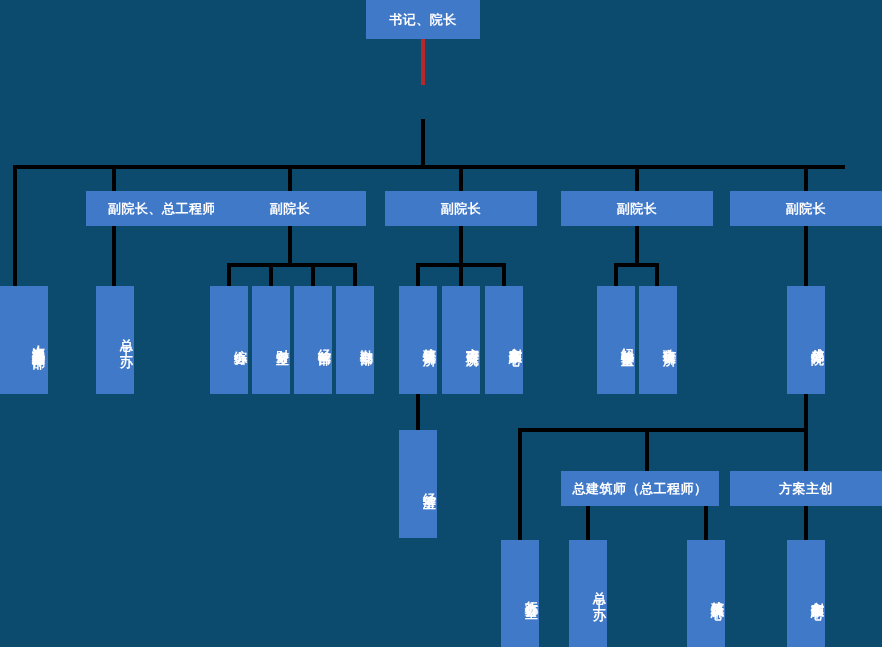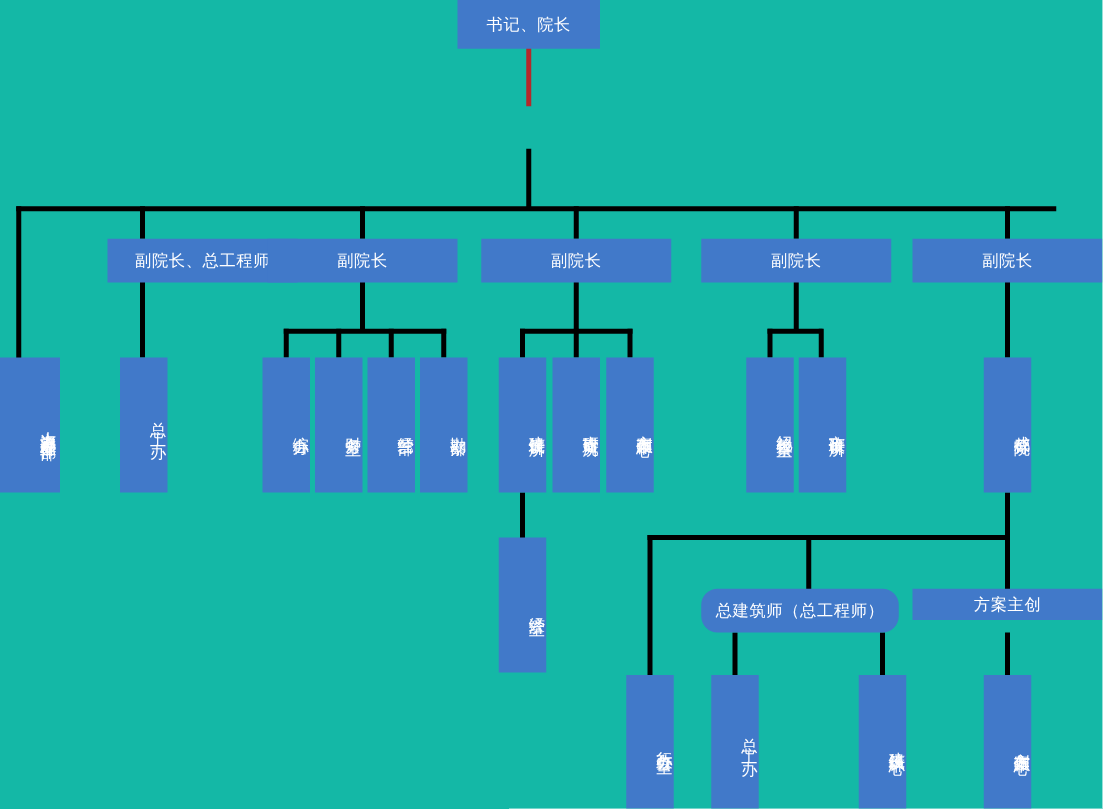--- a/index.html
+++ b/index.html
@@ -4,23 +4,24 @@
 <style>
   html, body {
     margin: 0;
     padding: 0;
     background: #ffffff;
   }
   #chart-root {
     position: relative;
     width: 882px;
     height: 647px;
-    background: #14b8a6;
+    background: #0c4a6e;
     font-family: "Liberation Sans", "DejaVu Sans", sans-serif;
     overflow: hidden;
+    font-weight: bold;
   }
   .node {
     position: absolute;
     background: #4179c9;
     color: #ffffff;
     display: flex;
     align-items: center;
     justify-content: center;
     box-sizing: border-box;
     text-align: center;
@@ -152,23 +153,23 @@
   <div class="node vert" style="left:485px; top:286px; width:38px; height:108px;">方案创作中心</div>
 
   <div class="node vert" style="left:597px; top:286px; width:38px; height:108px;">纪检督察室</div>
 
   <div class="node vert" style="left:639px; top:286px; width:38px; height:108px;">市政设计所</div>
 
   <div class="node vert" style="left:787px; top:286px; width:38px; height:108px;">成都分院</div>
 
   <div class="node vert" style="left:399px; top:430px; width:38px; height:108px;">经济室</div>
 
-  <div class="node horiz" style="left:561px; top:471px; width:158px; height:35px;border-radius:13px;">总建筑师（总工程师）</div>
+  <div class="node horiz" style="left:561px; top:471px; width:158px; height:35px;">总建筑师（总工程师）</div>
 
-  <div class="node horiz" style="left:730px; top:471px; width:152px; height:25px;">方案主创</div>
+  <div class="node horiz" style="left:730px; top:471px; width:152px; height:35px;">方案主创</div>
 
   <div class="node vert" style="left:501px; top:540px; width:38px; height:107px;">行政办公室</div>
 
   <div class="node vert spaced" style="left:569px; top:540px; width:38px; height:107px;">总工办</div>
 
   <div class="node vert" style="left:687px; top:540px; width:38px; height:107px;">建筑设计中心</div>
 
   <div class="node vert" style="left:787px; top:540px; width:38px; height:107px;">方案创作中心</div>
 
 </div>

